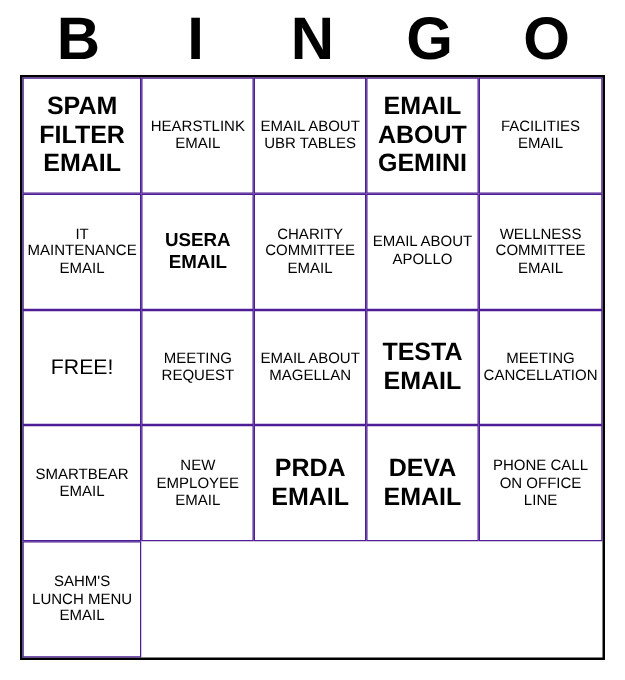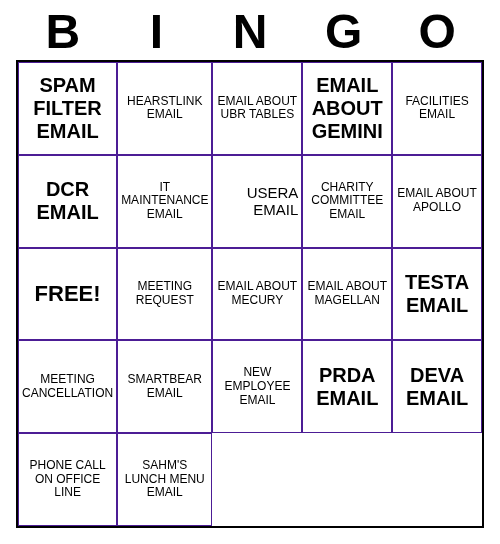--- a/index.html
+++ b/index.html
@@ -49,26 +49,25 @@
       font-weight: normal;
       text-transform: uppercase;
       color: #000;
     }
     .bingo-cell.large-text .cell-text {
       font-size: 20px;
       font-weight: bold;
     }
     .bingo-cell.medium-text .cell-text {
       font-size: 15px;
-      font-weight: normal;
-      text-align: right;
+      font-weight: bold;
     }
     .bingo-cell.free .cell-text {
-      font-size: 22px;
-      font-weight: bold;
+      font-size: 17px;
+      font-weight: normal;
     }
   </style>
 </head>
 <body>
 
 <div id="bingo-header">
 <div class="header-cell">B</div>
     <div class="header-cell">I</div>
     <div class="header-cell">N</div>
     <div class="header-cell">G</div>
@@ -84,43 +83,40 @@
     </div>
     <div class="bingo-cell">
       <span class="cell-text">EMAIL ABOUT UBR TABLES</span>
     </div>
     <div class="bingo-cell large-text">
       <span class="cell-text">EMAIL ABOUT GEMINI</span>
     </div>
     <div class="bingo-cell">
       <span class="cell-text">FACILITIES EMAIL</span>
     </div>
-    <div class="bingo-cell large-text">
-      <span class="cell-text">DCR EMAIL</span>
-    </div>
     <div class="bingo-cell">
       <span class="cell-text">IT MAINTENANCE EMAIL</span>
     </div>
     <div class="bingo-cell medium-text">
       <span class="cell-text">USERA EMAIL</span>
     </div>
     <div class="bingo-cell">
       <span class="cell-text">CHARITY COMMITTEE EMAIL</span>
     </div>
     <div class="bingo-cell">
       <span class="cell-text">EMAIL ABOUT APOLLO</span>
     </div>
+    <div class="bingo-cell">
+      <span class="cell-text">WELLNESS COMMITTEE EMAIL</span>
+    </div>
     <div class="bingo-cell free">
       <span class="cell-text">FREE!</span>
     </div>
     <div class="bingo-cell">
       <span class="cell-text">MEETING REQUEST</span>
-    </div>
-    <div class="bingo-cell">
-      <span class="cell-text">EMAIL ABOUT MECURY</span>
     </div>
     <div class="bingo-cell">
       <span class="cell-text">EMAIL ABOUT MAGELLAN</span>
     </div>
     <div class="bingo-cell large-text">
       <span class="cell-text">TESTA EMAIL</span>
     </div>
     <div class="bingo-cell">
       <span class="cell-text">MEETING CANCELLATION</span>
     </div>

